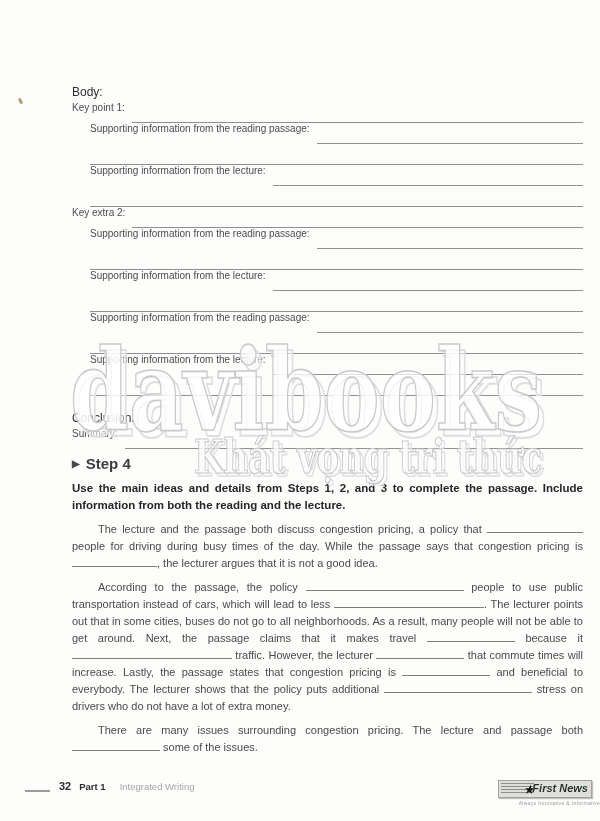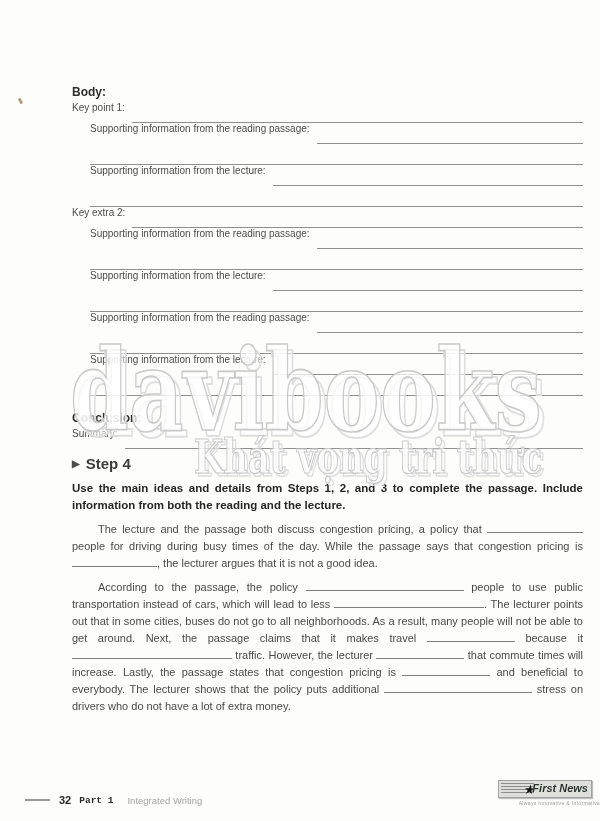--- a/index.html
+++ b/index.html
@@ -7,21 +7,21 @@
   .page {
     position:relative; width:600px; height:821px; margin:0 auto;
     background:#fdfdfc; overflow:hidden;
     font-family:"Liberation Sans", sans-serif;
     color:#474747;
   }
   .content { position:absolute; left:72px; right:17px; top:84px; }
 
   
   .sec-head {
-    font-size:12px; font-weight:bold; color:#2e2e2e;
+    font-size:12px; font-weight:normal; color:#2e2e2e;
     height:16px; line-height:16px; margin-bottom:2px;
   }
   .row { display:flex; align-items:flex-start; height:21px; font-size:10px; }
   .row .lbl { white-space:nowrap; padding-right:7px; color:#4c4c4c; }
   .row .fill { flex:1; border-bottom:1px solid #8f8f8f; align-self:stretch; }
   .indent { margin-left:18px; }
   .conclusion { margin-top:14px; }
 
   
   .step4 { margin-top:5px; }
@@ -43,24 +43,24 @@
   
   .watermark {
     position:absolute; left:58px; top:334px; z-index:5; pointer-events:none;
   }
 
   
   .footer {
     position:absolute; left:25px; right:8px; top:780px;
     display:flex; justify-content:space-between; align-items:flex-start;
   }
-  .footer-left { display:flex; align-items:center; margin-top:14px; }
+  .footer-left { display:flex; align-items:flex-end; }
   .footer-rule { width:25px; height:2px; background:#9a9a9a; margin-right:9px; }
   .page-num { font-size:11px; font-weight:bold; color:#2b2b2b; }
-  .part-label { font-size:9.5px; font-weight:bold; color:#2b2b2b; margin-left:8px;font-family:Liberation Mono, monospace; }
+  .part-label { font-size:9.5px; font-weight:bold; color:#2b2b2b; margin-left:8px; }
   .part-title { font-size:9.5px; color:#a6a6a6; margin-left:6px;padding-left:8px; }
 
   .logo-wrap { width:94px; }
   .logo-box {
     position:relative; height:18px; background:#dededa;
     border:1px solid #a2a2a2; box-shadow:1px 1px 1px rgba(0,0,0,.25);
   }
   .logo-stripes {
     position:absolute; left:2px; top:2px; bottom:2px; width:36%;
     background:repeating-linear-gradient(to bottom,#8d8d8d 0 1px,transparent 1px 3px);
@@ -166,20 +166,21 @@
       </div>
     </section>
 
     <section class="step4">
       <div class="step-head">
         <span class="tri">▶</span><span>Step 4</span>
       </div>
       <p class="instr">Use the main ideas and details from Steps 1, 2, and 3 to complete the passage. Include information from both the reading and the lecture.</p>
       <p class="para">The lecture and the passage both discuss congestion pricing, a policy that <span class="blank-inline" style="width: 96px;"></span> people for driving during busy times of the day. While the passage says that congestion pricing is <span class="blank-inline" style="width: 85px;"></span>, the lecturer argues that it is not a good idea.</p>
       <p class="para p2">According to the passage, the policy <span class="blank-inline" style="width: 158px;"></span> people to use public transportation instead of cars, which will lead to less <span class="blank-inline" style="width: 150px;"></span>. The lecturer points out that in some cities, buses do not go to all neighborhoods. As a result, many people will not be able to get around. Next, the passage claims that it makes travel <span class="blank-inline" style="width: 88px;"></span> because it <span class="blank-inline" style="width: 160px;"></span> traffic. However, the lecturer <span class="blank-inline" style="width: 88px;"></span> that commute times will increase. Lastly, the passage states that congestion pricing is <span class="blank-inline" style="width: 88px;"></span> and beneficial to everybody. The lecturer shows that the policy puts additional <span class="blank-inline" style="width: 148px;"></span> stress on drivers who do not have a lot of extra money.</p>
+      <p class="para p2">There are many issues surrounding congestion pricing. The lecture and passage both <span class="blank-inline" style="width: 88px;"></span> some of the issues.</p>
     </section>
 
   </div>
 
   <svg class="watermark" width="530" height="152" viewBox="0 0 530 152">
     <text x="14" y="99" font-family="DejaVu Serif, serif" font-weight="bold" font-size="112" textLength="472" lengthAdjust="spacingAndGlyphs" fill="#ffffff" fill-opacity="0.55" stroke="#dedede" stroke-width="2" transform="translate(3,3)">davibooks</text>
     <text x="12" y="96" font-family="DejaVu Serif, serif" font-weight="bold" font-size="112" textLength="472" lengthAdjust="spacingAndGlyphs" fill="#ffffff" fill-opacity="0.72" stroke="#c9c9c9" stroke-width="1.6">davibooks</text>
     <text x="137" y="140" font-family="DejaVu Serif, serif" font-weight="bold" font-size="46" textLength="348" lengthAdjust="spacingAndGlyphs" fill="#ffffff" fill-opacity="0.55" stroke="#dedede" stroke-width="1.6" transform="translate(2,2)">Khát vọng tri thức</text>
     <text x="136" y="139" font-family="DejaVu Serif, serif" font-weight="bold" font-size="46" textLength="348" lengthAdjust="spacingAndGlyphs" fill="#ffffff" fill-opacity="0.72" stroke="#c9c9c9" stroke-width="1.2">Khát vọng tri thức</text>
   </svg>

